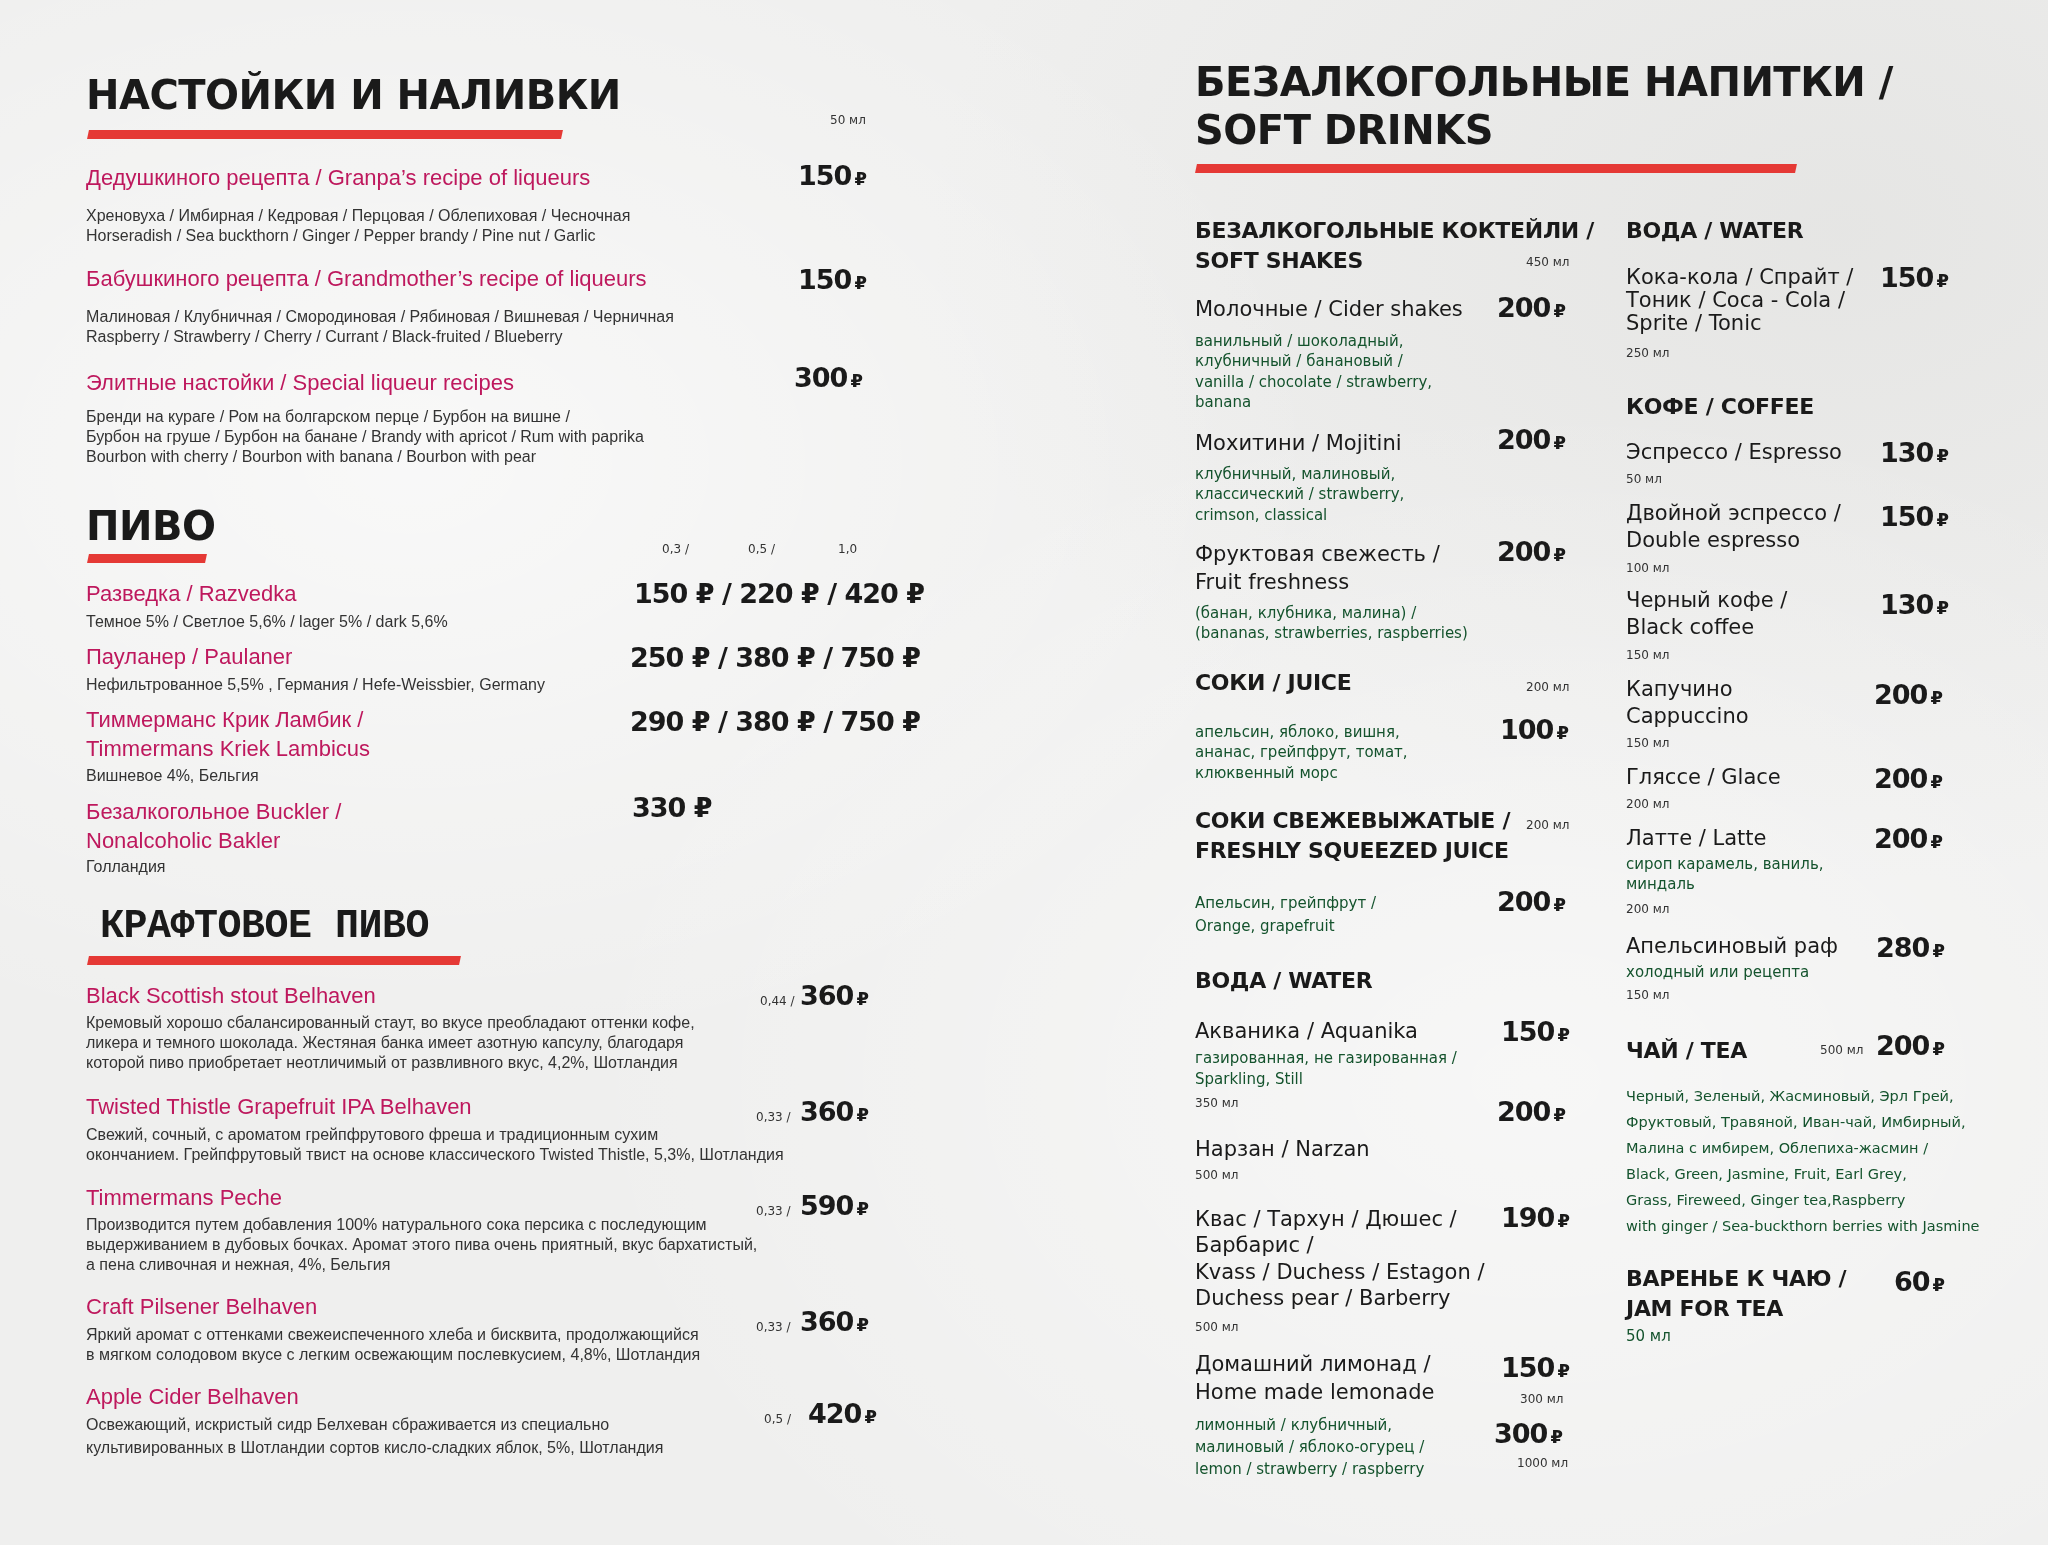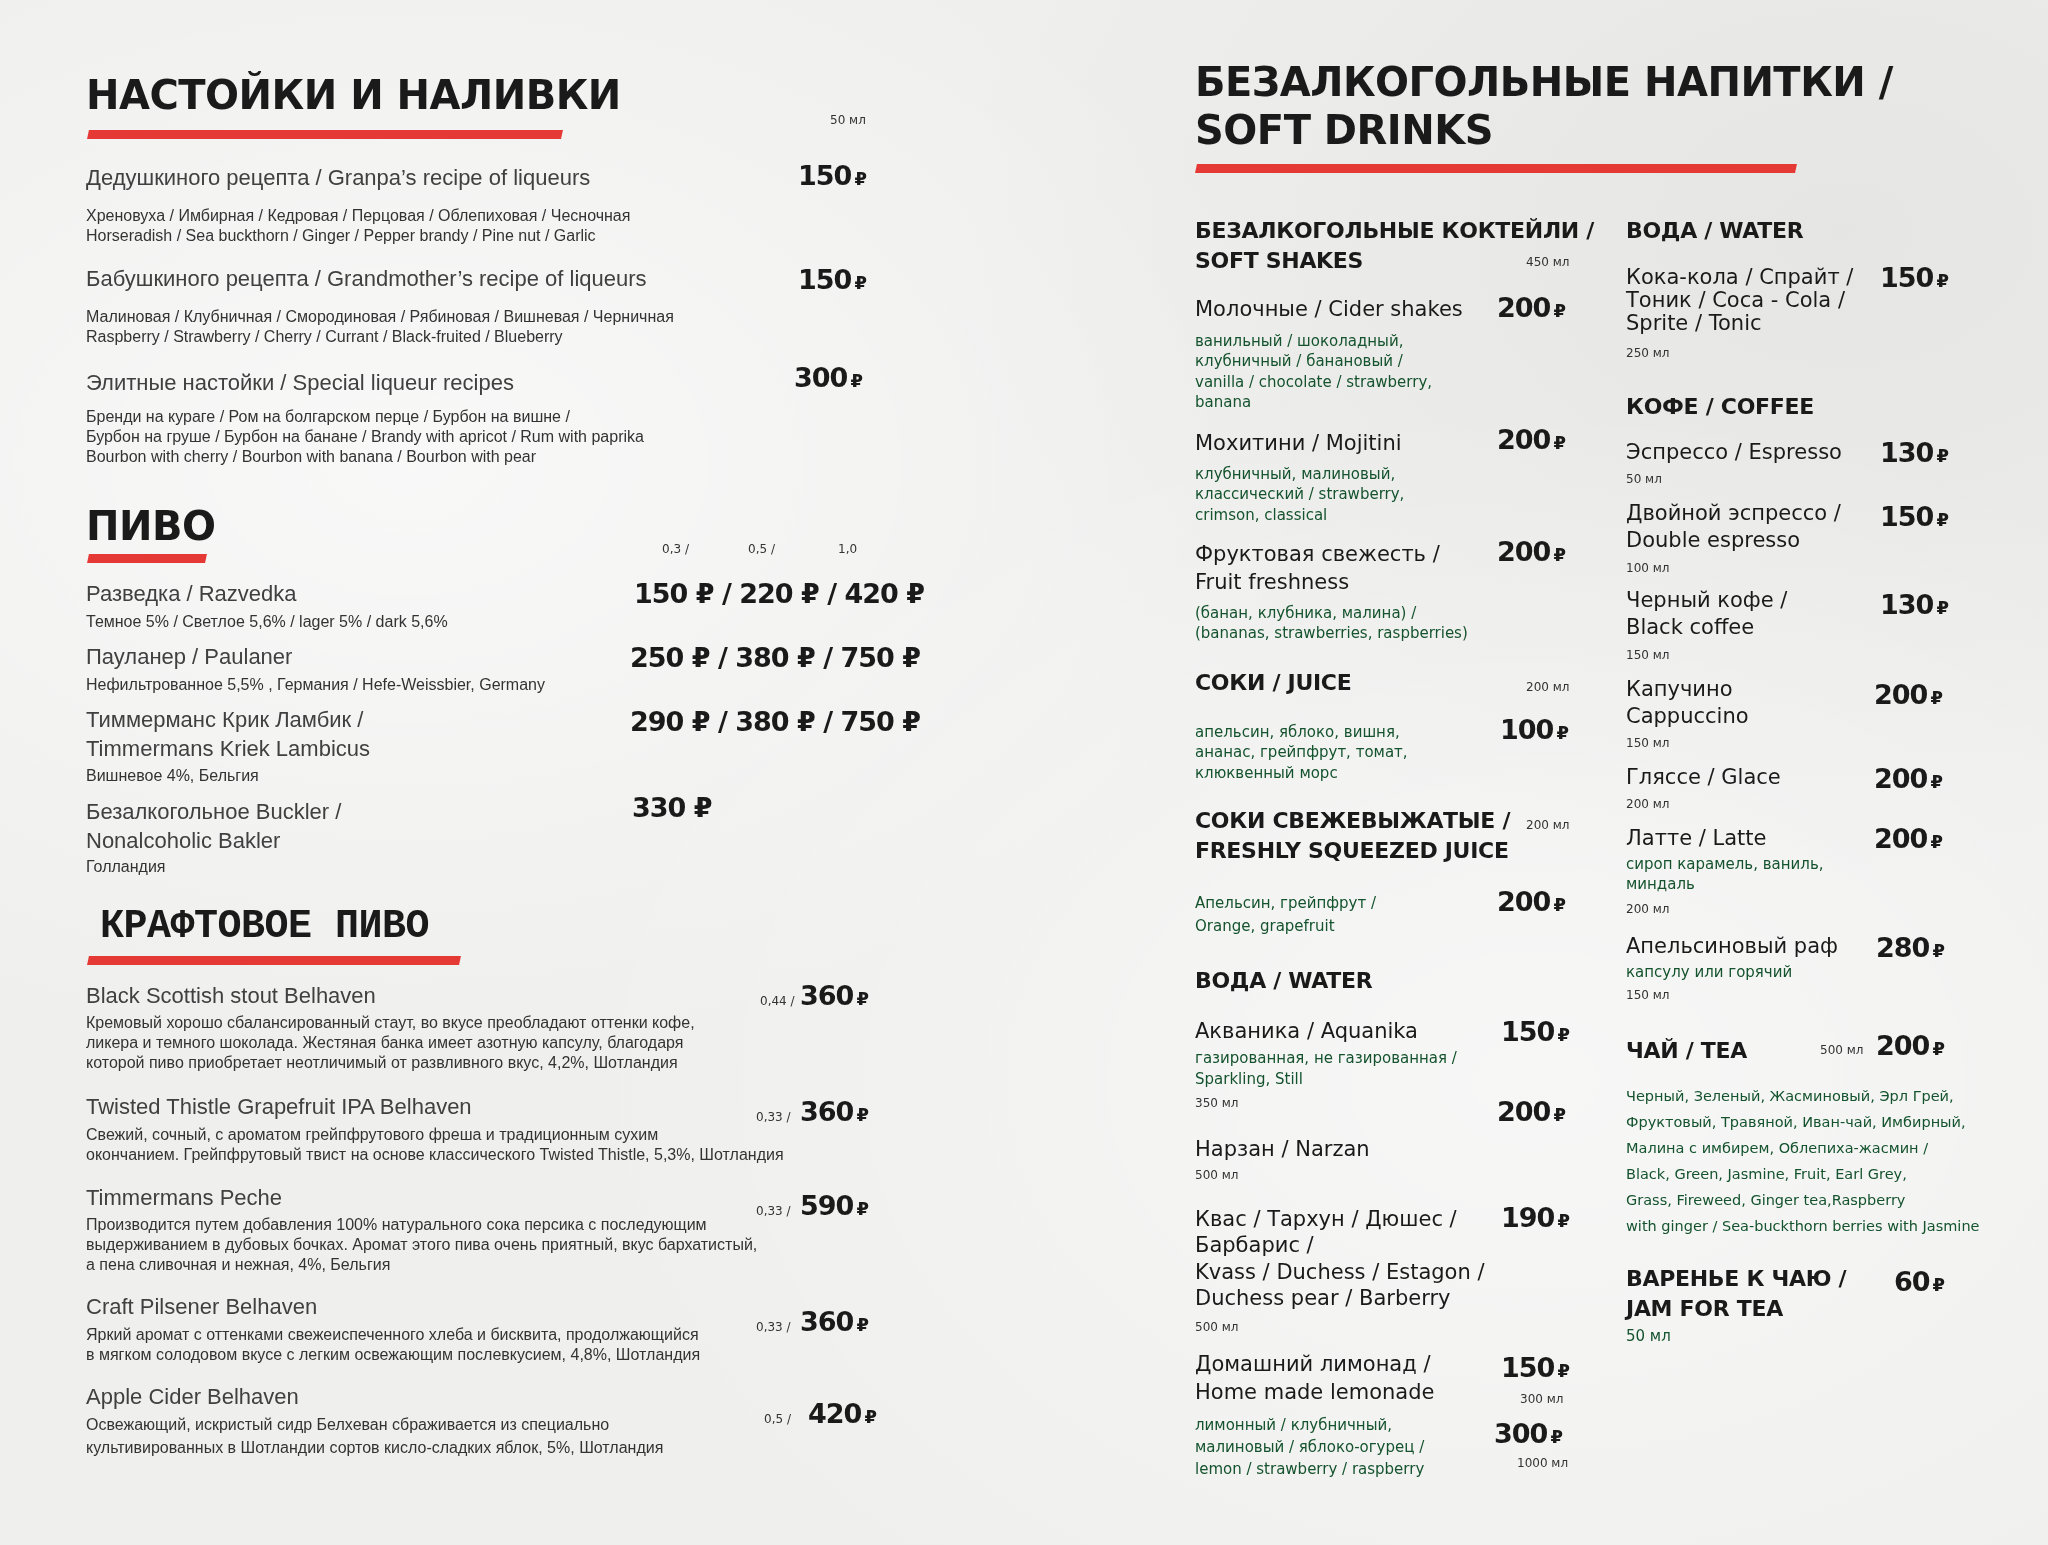--- a/index.html
+++ b/index.html
@@ -34,21 +34,21 @@
     font-weight: bold;
     font-size: 22px;
     letter-spacing: -0.3px;
     line-height: 1.35;
     color: #1a1a1a;
   }
   .iname {
     font-family: "Liberation Sans", sans-serif;
     font-size: 22px;
     line-height: 1.3;
-    color: #404040;
+    color: #be185d;
   }
   .iname-r {
     font-family: "DejaVu Sans", sans-serif;
     font-size: 21px;
     line-height: 1.3;
     color: #1a1a1a;
   }
   .desc {
     font-family: "Liberation Sans", sans-serif;
     font-size: 16px;
@@ -272,21 +272,21 @@
   <div class="abs small" style="left:1626px;top:797px;">200 мл</div>
 
   <div class="abs iname-r" style="left:1626px;top:825px;">Латте / Latte</div>
   <div class="abs price" style="left:1874px;top:823px;"><span>200</span><span class="rub">₽</span></div>
   <div class="abs desc-r pre" style="left:1626px;top:854px;">сироп карамель, ваниль,
 миндаль</div>
   <div class="abs small" style="left:1626px;top:902px;">200 мл</div>
 
   <div class="abs iname-r" style="left:1626px;top:933px;">Апельсиновый раф</div>
   <div class="abs price" style="left:1876px;top:932px;"><span>280</span><span class="rub">₽</span></div>
-  <div class="abs desc-r" style="left:1626px;top:962px;">капсулу или горячий</div>
+  <div class="abs desc-r" style="left:1626px;top:962px;">холодный или рецепта</div>
   <div class="abs small" style="left:1626px;top:988px;">150 мл</div>
 
   <div class="abs h2" style="left:1626px;top:1036px;">ЧАЙ / TEA</div>
   <div class="abs vol" style="left:1820px;top:1043px;">500 мл</div>
   <div class="abs price" style="left:1876px;top:1030px;"><span>200</span><span class="rub">₽</span></div>
   <div class="abs desc-r pre" style="left:1626px;top:1083px;line-height:1.8;font-size:14.5px;">Черный, Зеленый,  Жасминовый, Эрл Грей,
 Фруктовый, Травяной, Иван-чай, Имбирный,
 Малина с имбирем, Облепиха-жасмин /
 Black, Green, Jasmine, Fruit, Earl Grey,
 Grass, Fireweed, Ginger tea,Raspberry

